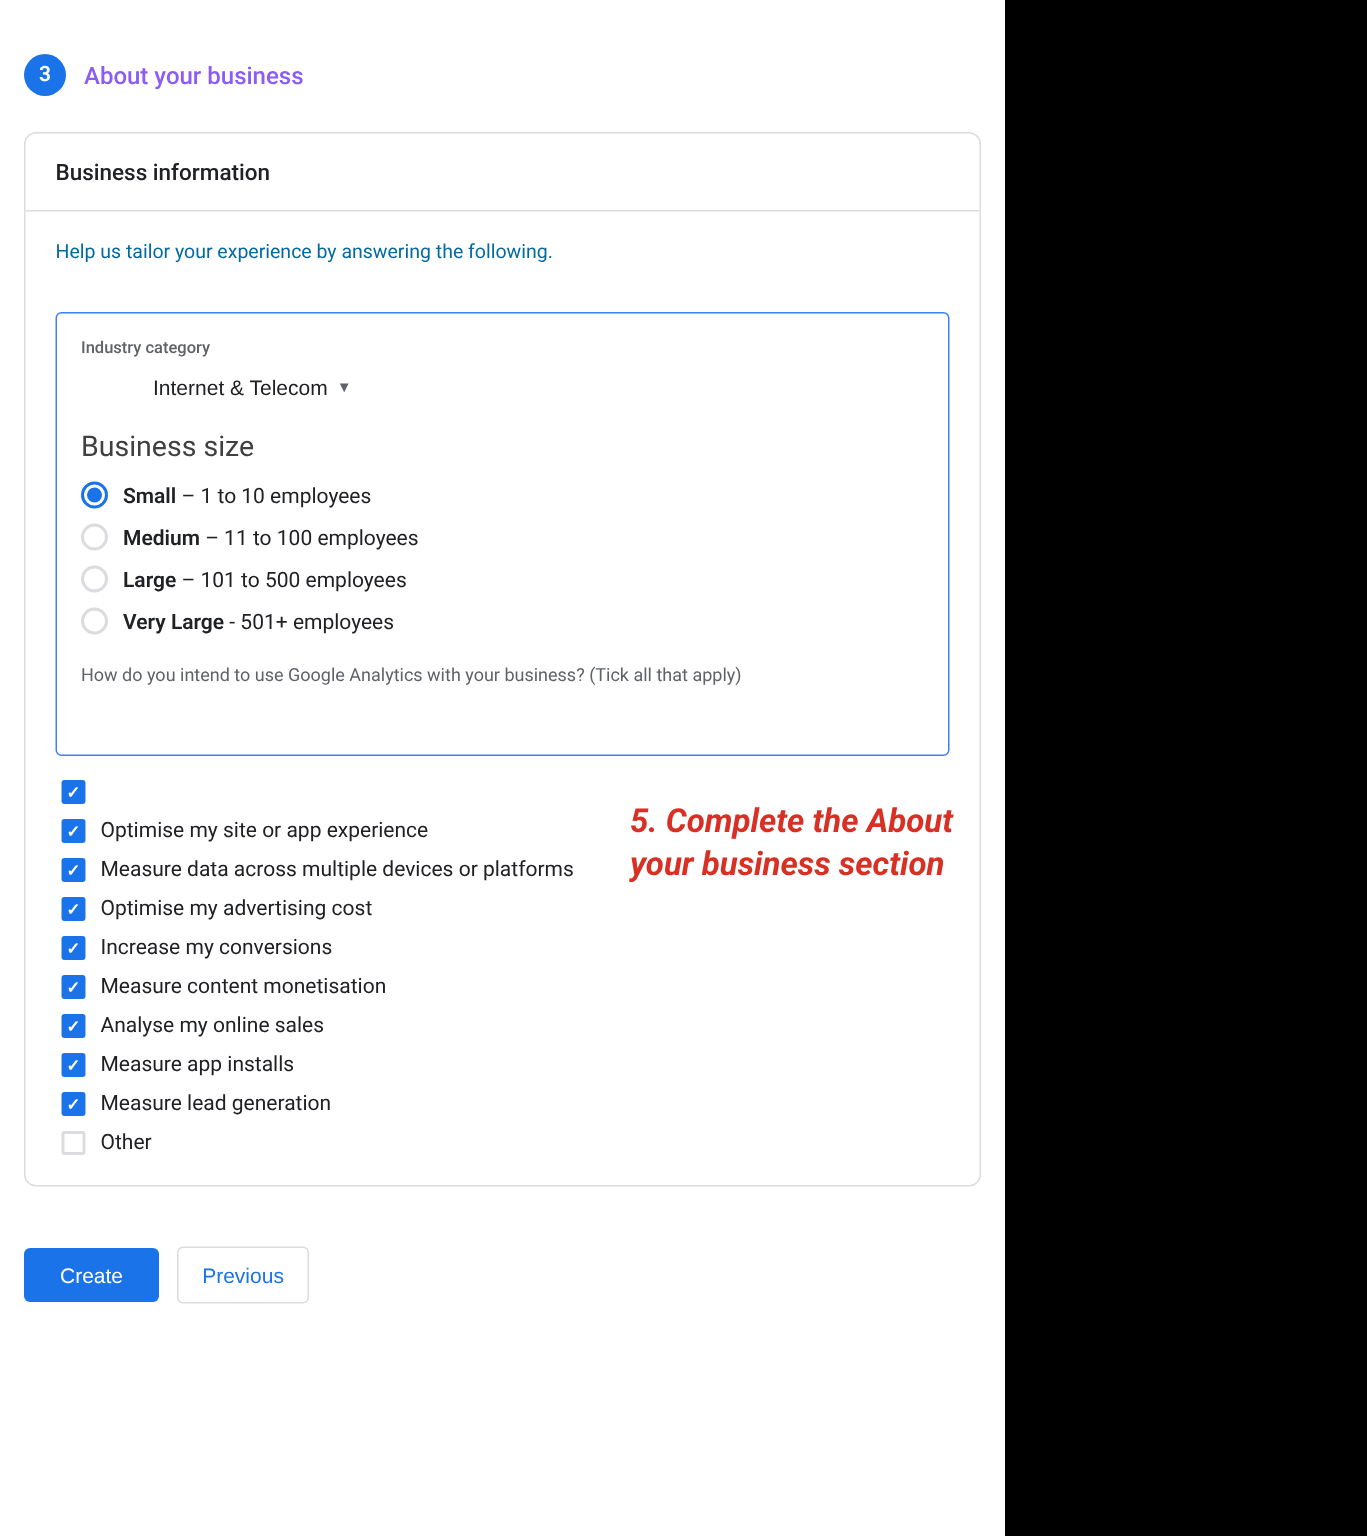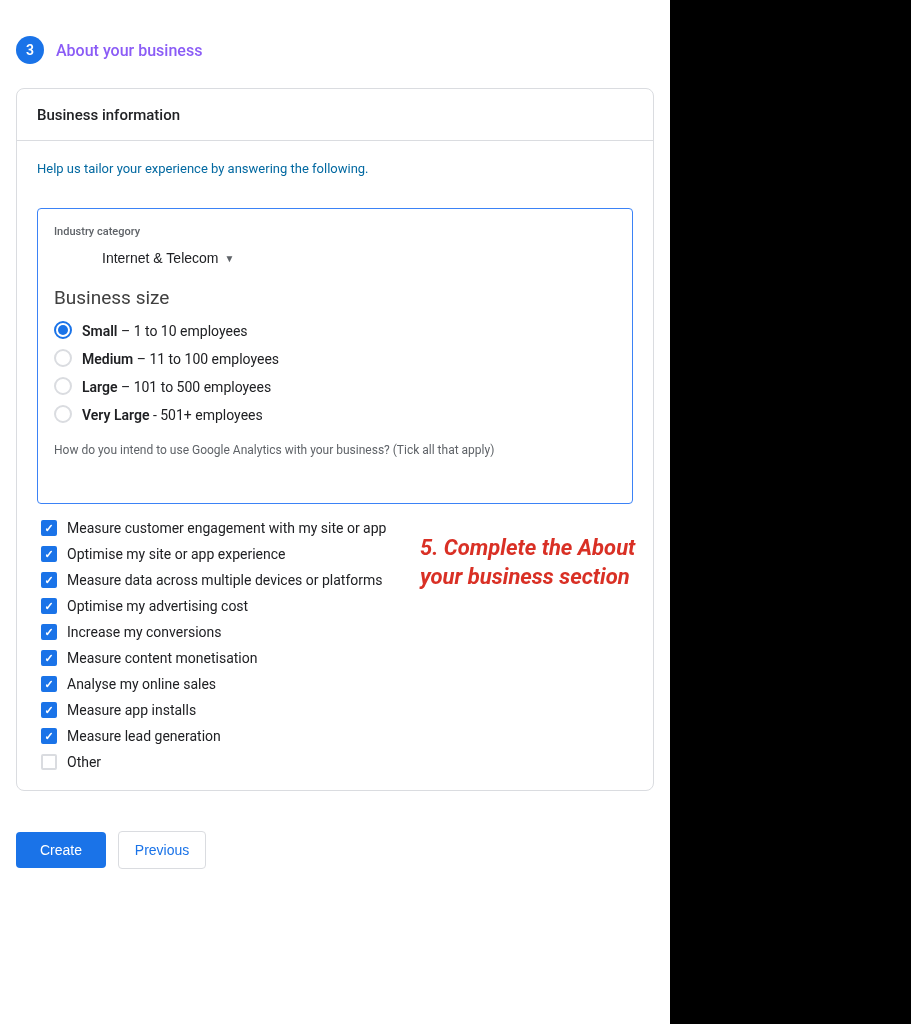--- a/index.html
+++ b/index.html
@@ -280,21 +280,20 @@
 
         <p class="question-text" style="margin-top: 18px;">How do you intend to use Google Analytics with your business? (Tick all that apply)</p>
       </div>
 
       <div class="checkbox-group">
 
         <label class="checkbox-item">
           <div class="checkbox-box checked">
               <span class="checkmark">✓</span>
             </div>
-          <span>Measure customer engagement with my site or app</span>
         </label>
 
         <label class="checkbox-item">
           <div class="checkbox-box checked">
               <span class="checkmark">✓</span>
             </div>
           <span>Optimise my site or app experience</span>
         </label>
 
         <label class="checkbox-item">

